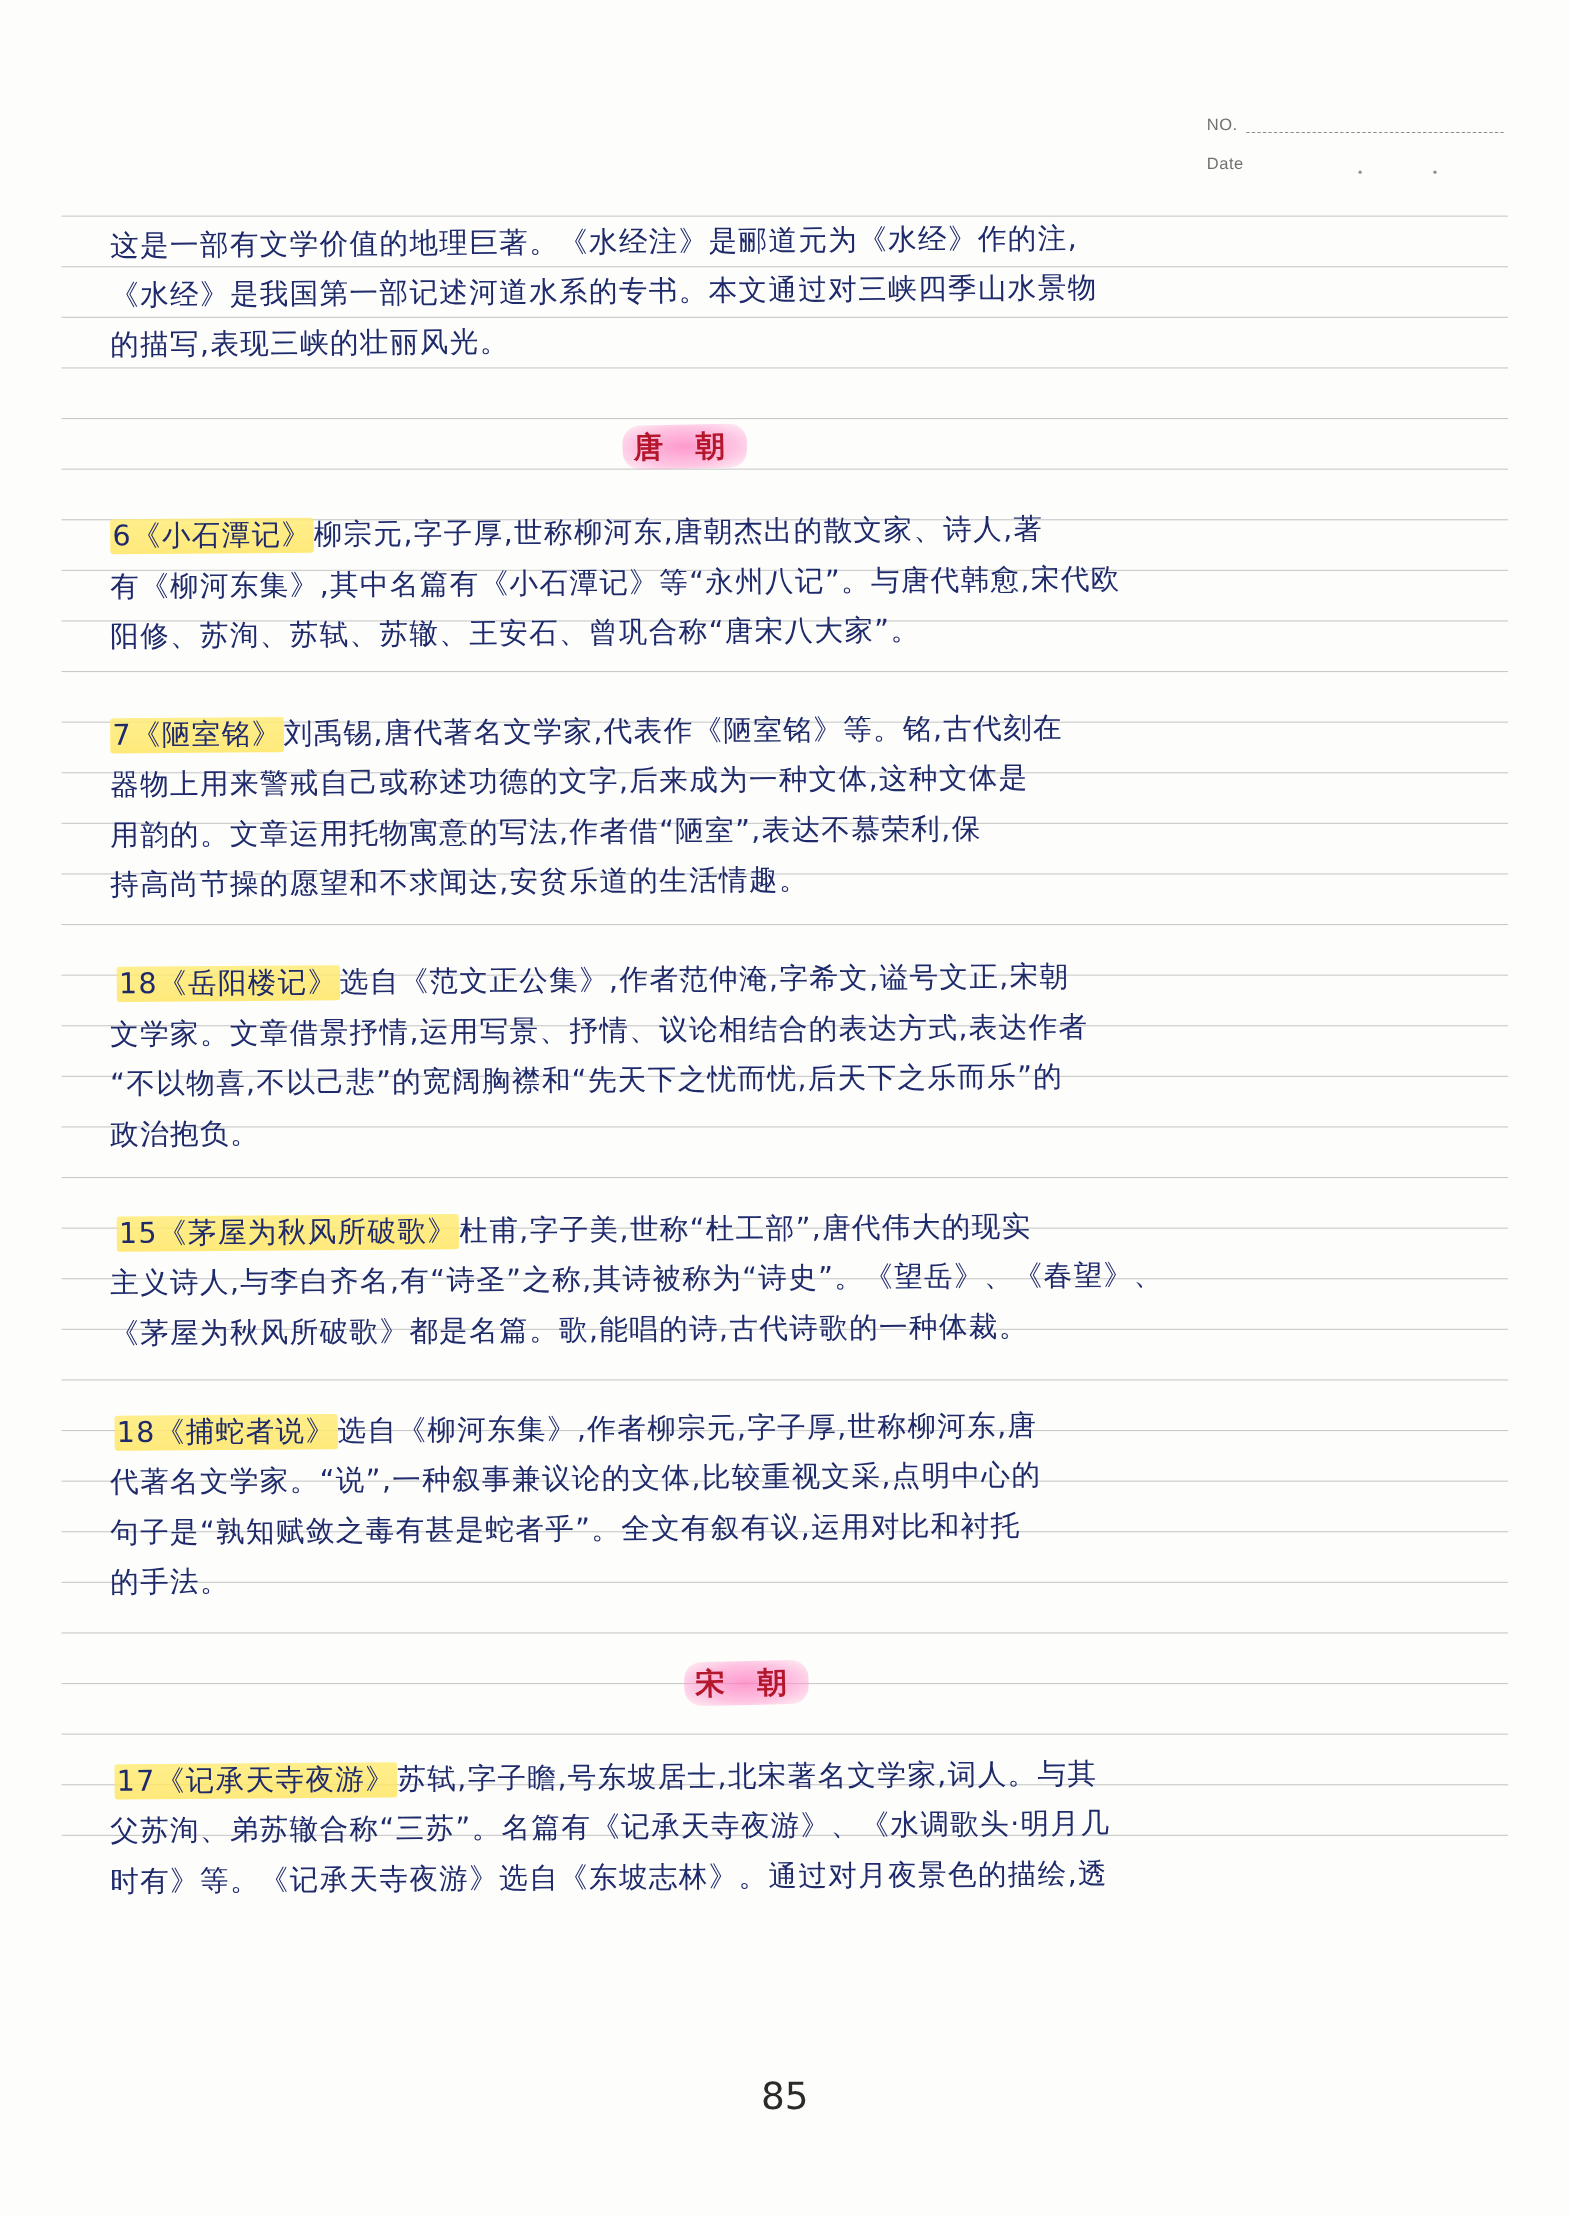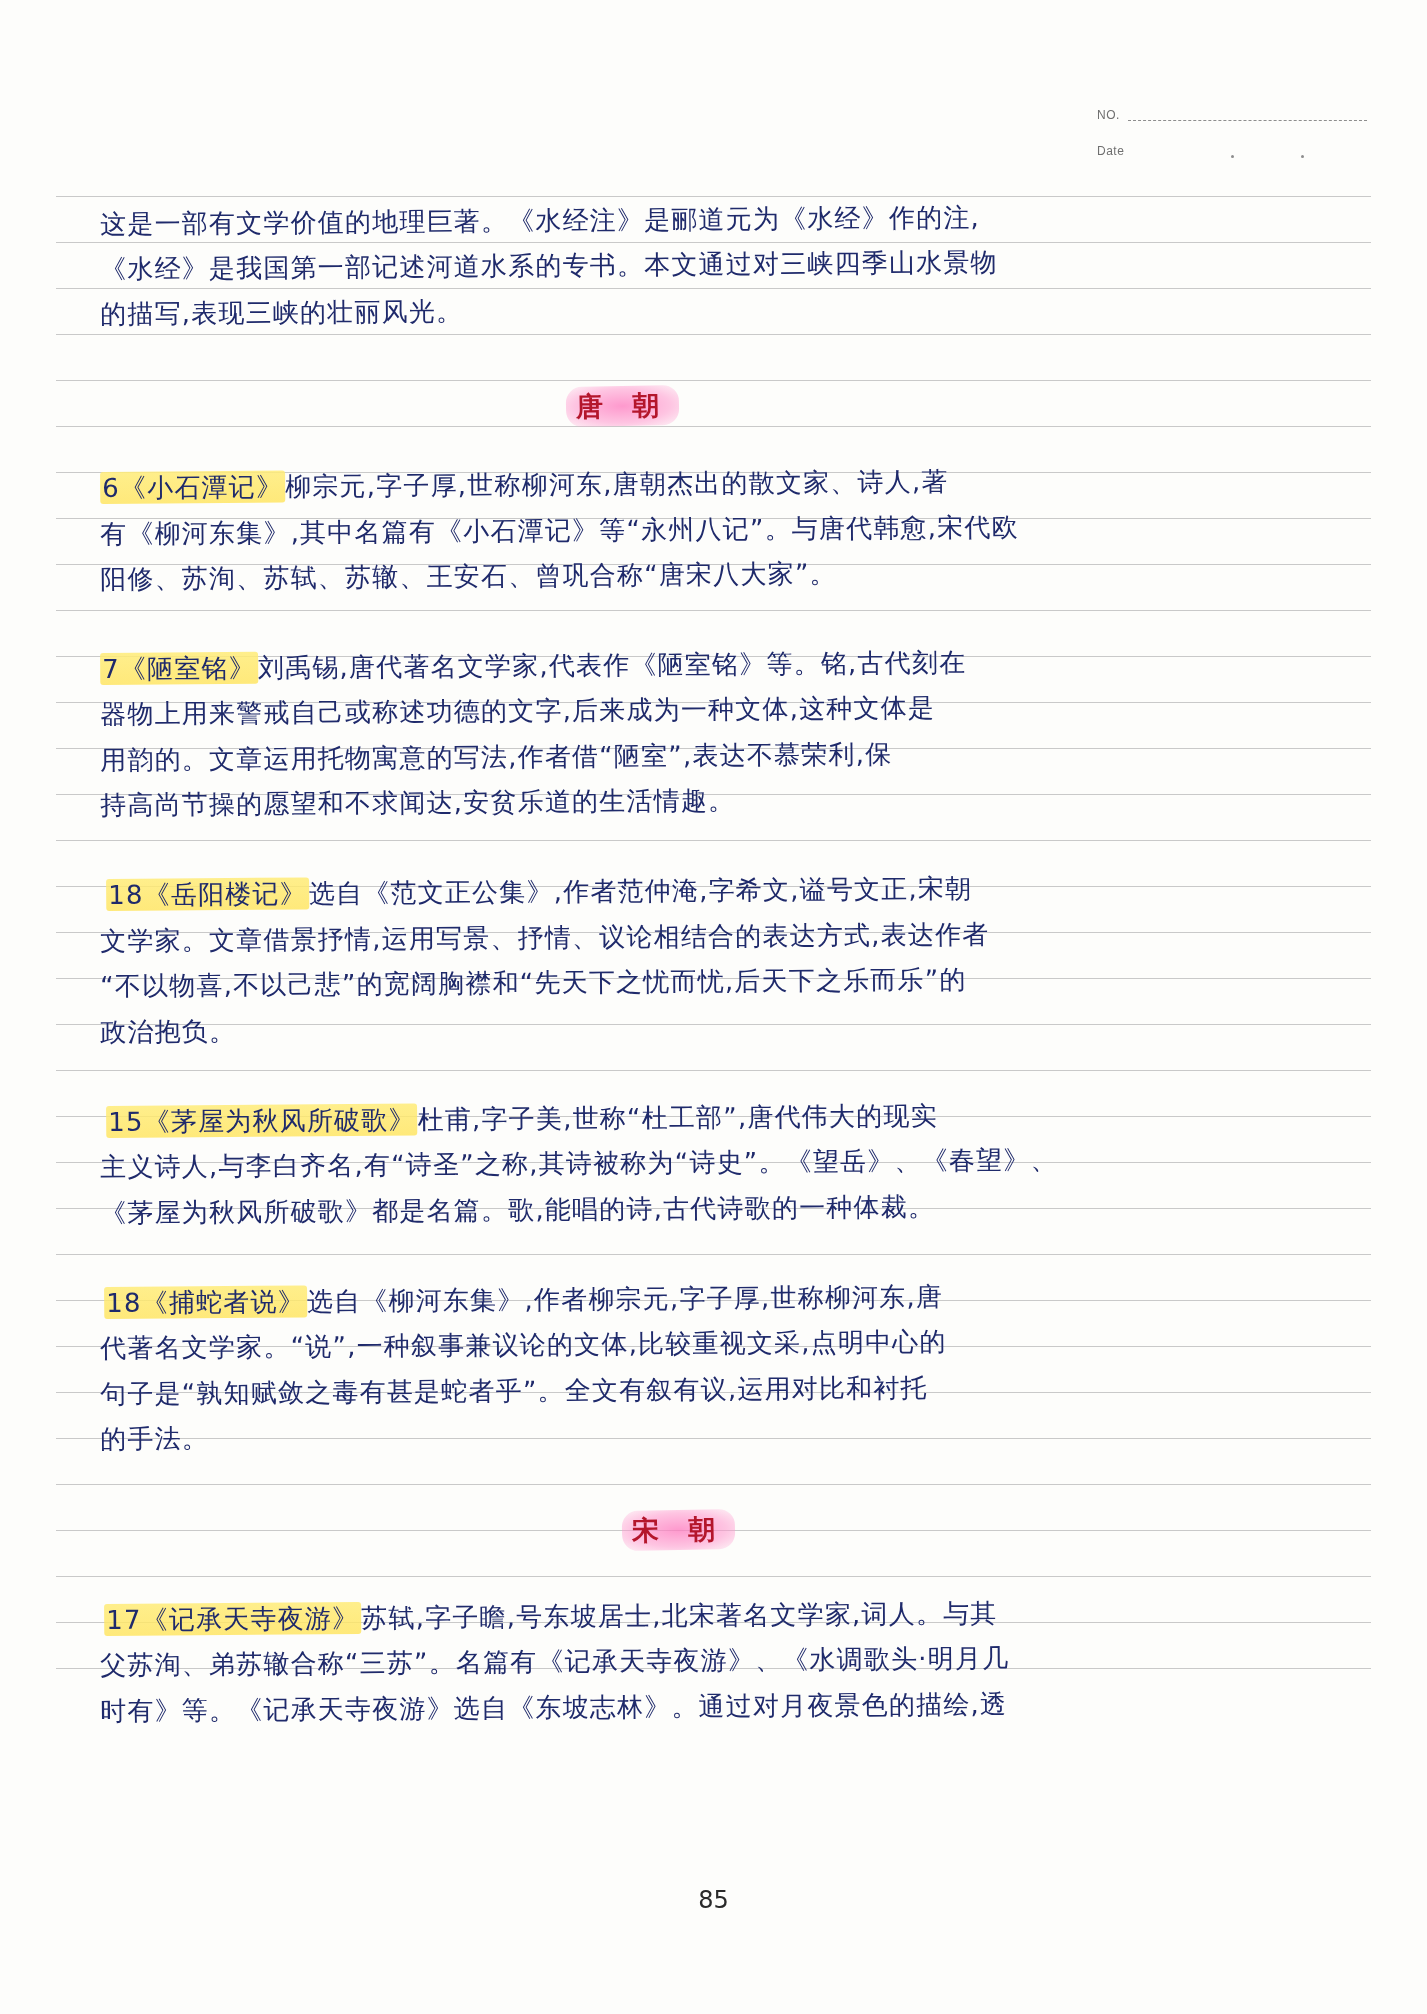--- a/index.html
+++ b/index.html
@@ -27,21 +27,21 @@
     width: 270px;
     font-family: "Liberation Sans", sans-serif;
     color: #6b6b6b;
   }
   .header .row {
     display: flex;
     align-items: flex-end;
     height: 36px;
   }
   .header .lbl {
-    font-size: 12px;
+    font-size: 15px;
     letter-spacing: 0.5px;
     color: #6f6f6f;
     padding-bottom: 2px;
     white-space: nowrap;
   }
   .header .dash {
     flex: 1;
     border-bottom: 1px dashed #8d8d8d;
     margin-left: 8px;
     height: 1px;
@@ -115,21 +115,21 @@
   }
 
   
   .pageno {
     position: absolute;
     left: 0;
     right: 0;
     top: 1886px;
     text-align: center;
     font-family: "DejaVu Sans", sans-serif;
-    font-size: 24px;
+    font-size: 34px;
     color: #2a2a2a;
   }
 </style>
 </head>
 <body>
 
 <div class="page">
 
   <div class="header">
     <div class="row">

